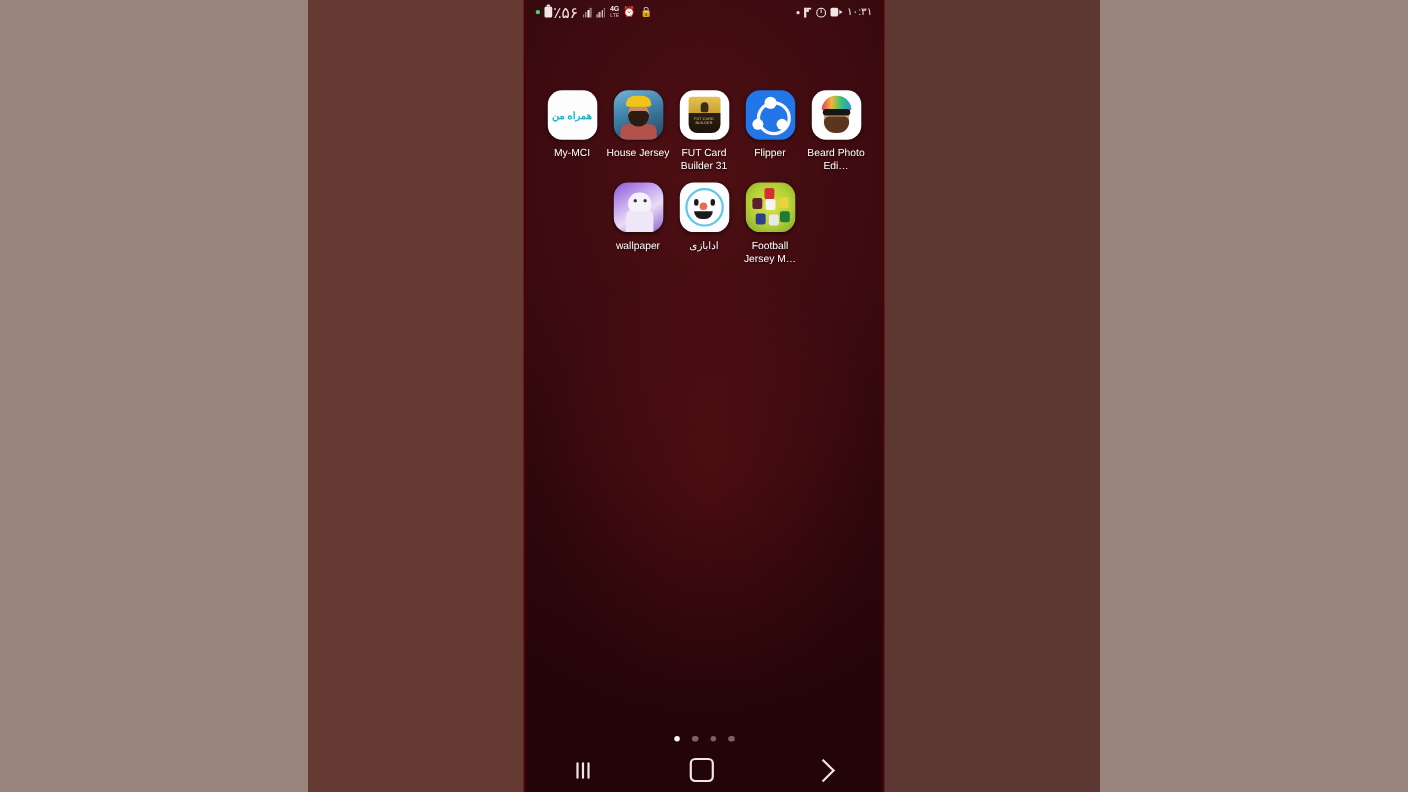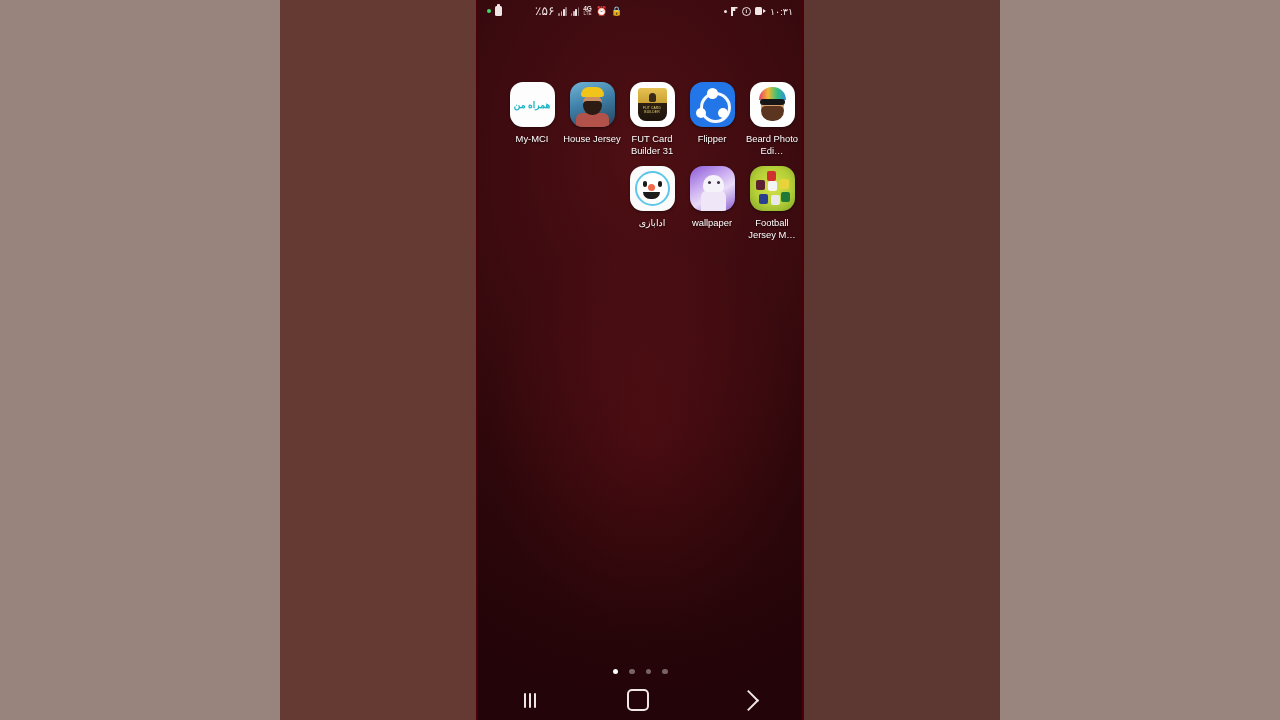--- a/index.html
+++ b/index.html
@@ -39,21 +39,21 @@
     display:flex;align-items:center;justify-content:space-between;
     padding:0 9px;box-sizing:border-box;
     font-size:9px;color:#f0e6e6;z-index:6;
   }
   .sb-left,.sb-right{display:flex;align-items:center;gap:4px;}
   .dot-green{width:4px;height:4px;border-radius:50%;background:#3ddc6b;display:inline-block;}
   .dot-white{width:3px;height:3px;border-radius:50%;background:#efe4e4;display:inline-block;}
   .batt{display:inline-flex;align-items:center;gap:1px;}
   .batt-body{width:7px;height:10px;border-radius:1.5px;background:#f0e6e6;position:relative;}
   .batt-body::before{content:"";position:absolute;top:-2px;left:2px;width:3px;height:2px;background:#f0e6e6;border-radius:1px 1px 0 0;}
-  .batt-pct{font-size:12px;letter-spacing:-.2px;padding-left:32px;}
+  .batt-pct{font-size:14px;letter-spacing:-.2px;}
   .bars{display:inline-flex;align-items:flex-end;gap:.7px;height:9px;}
   .bars i{display:block;width:1.6px;background:#f0e6e6;border-radius:.4px;}
   .bars i:nth-child(1){height:3px;opacity:.55}
   .bars i:nth-child(2){height:5px;opacity:.75}
   .bars i:nth-child(3){height:7px;}
   .bars i:nth-child(4){height:9px;opacity:.45}
   .net{display:inline-flex;flex-direction:column;align-items:center;line-height:.85;}
   .net b{font-size:6.5px;font-weight:700;}
   .net s{font-size:4.5px;text-decoration:none;opacity:.9;}
   .glyph{font-size:9px;line-height:1;display:inline-block;}
@@ -76,21 +76,21 @@
     border:1px solid rgba(240,220,220,.13);
     display:flex;align-items:center;justify-content:space-between;
     padding:0 14px;box-sizing:border-box;z-index:5;
   }
   .search-ph{color:#e4d2d2;font-size:12px;opacity:.92;direction:rtl;}
   .kebab{display:flex;flex-direction:column;gap:2.5px;}
   .kebab i{width:2.6px;height:2.6px;border-radius:50%;background:#e9dada;display:block;}
 
   
   .grid{position:absolute;left:0;top:82px;width:324px;z-index:4;}
-  .row{display:flex;justify-content:flex-end;gap:0;margin-bottom:10px;}
+  .row{display:flex;justify-content:center;gap:0;margin-bottom:10px;}
   .app{width:60px;display:flex;flex-direction:column;align-items:center;}
   .icon{
     width:45px;height:45px;border-radius:13px;position:relative;overflow:hidden;
     box-shadow:0 1px 3px rgba(0,0,0,.45);
   }
   .label{
     margin-top:6px;width:58px;text-align:center;color:#fff;font-size:9.4px;
     line-height:11.5px;text-shadow:0 1px 2px rgba(0,0,0,.7);
     overflow:hidden;display:-webkit-box;-webkit-line-clamp:2;-webkit-box-orient:vertical;
   }
@@ -255,39 +255,39 @@
               <span class="glass"></span>
           </div>
           <div class="label">Beard Photo Edi…</div>
         </div>
 
       </div>
 
       <div class="row">
 
         <div class="app">
+          <div class="icon ic-wall">
+            <span class="mb"></span>
+              <span class="mh"></span>
+              <span class="me meL"></span>
+              <span class="me meR"></span>
+          </div>
+          <div class="label">wallpaper</div>
+        </div>
+
+        <div class="app">
           <div class="icon ic-ada">
             <span class="circ">
               <span class="eye eL"></span>
                 <span class="eye eR"></span>
               <span class="nose"></span>
                 <span class="mouth"></span>
             </span>
           </div>
           <div class="label rtl">ادابازی</div>
-        </div>
-
-        <div class="app">
-          <div class="icon ic-wall">
-            <span class="mb"></span>
-              <span class="mh"></span>
-              <span class="me meL"></span>
-              <span class="me meR"></span>
-          </div>
-          <div class="label">wallpaper</div>
         </div>
 
 
         <div class="app">
           <div class="icon ic-fb">
             <span class="j j1"></span>
               <span class="j j2"></span>
               <span class="j j3"></span>
               <span class="j j4"></span>
             <span class="j j5"></span>

